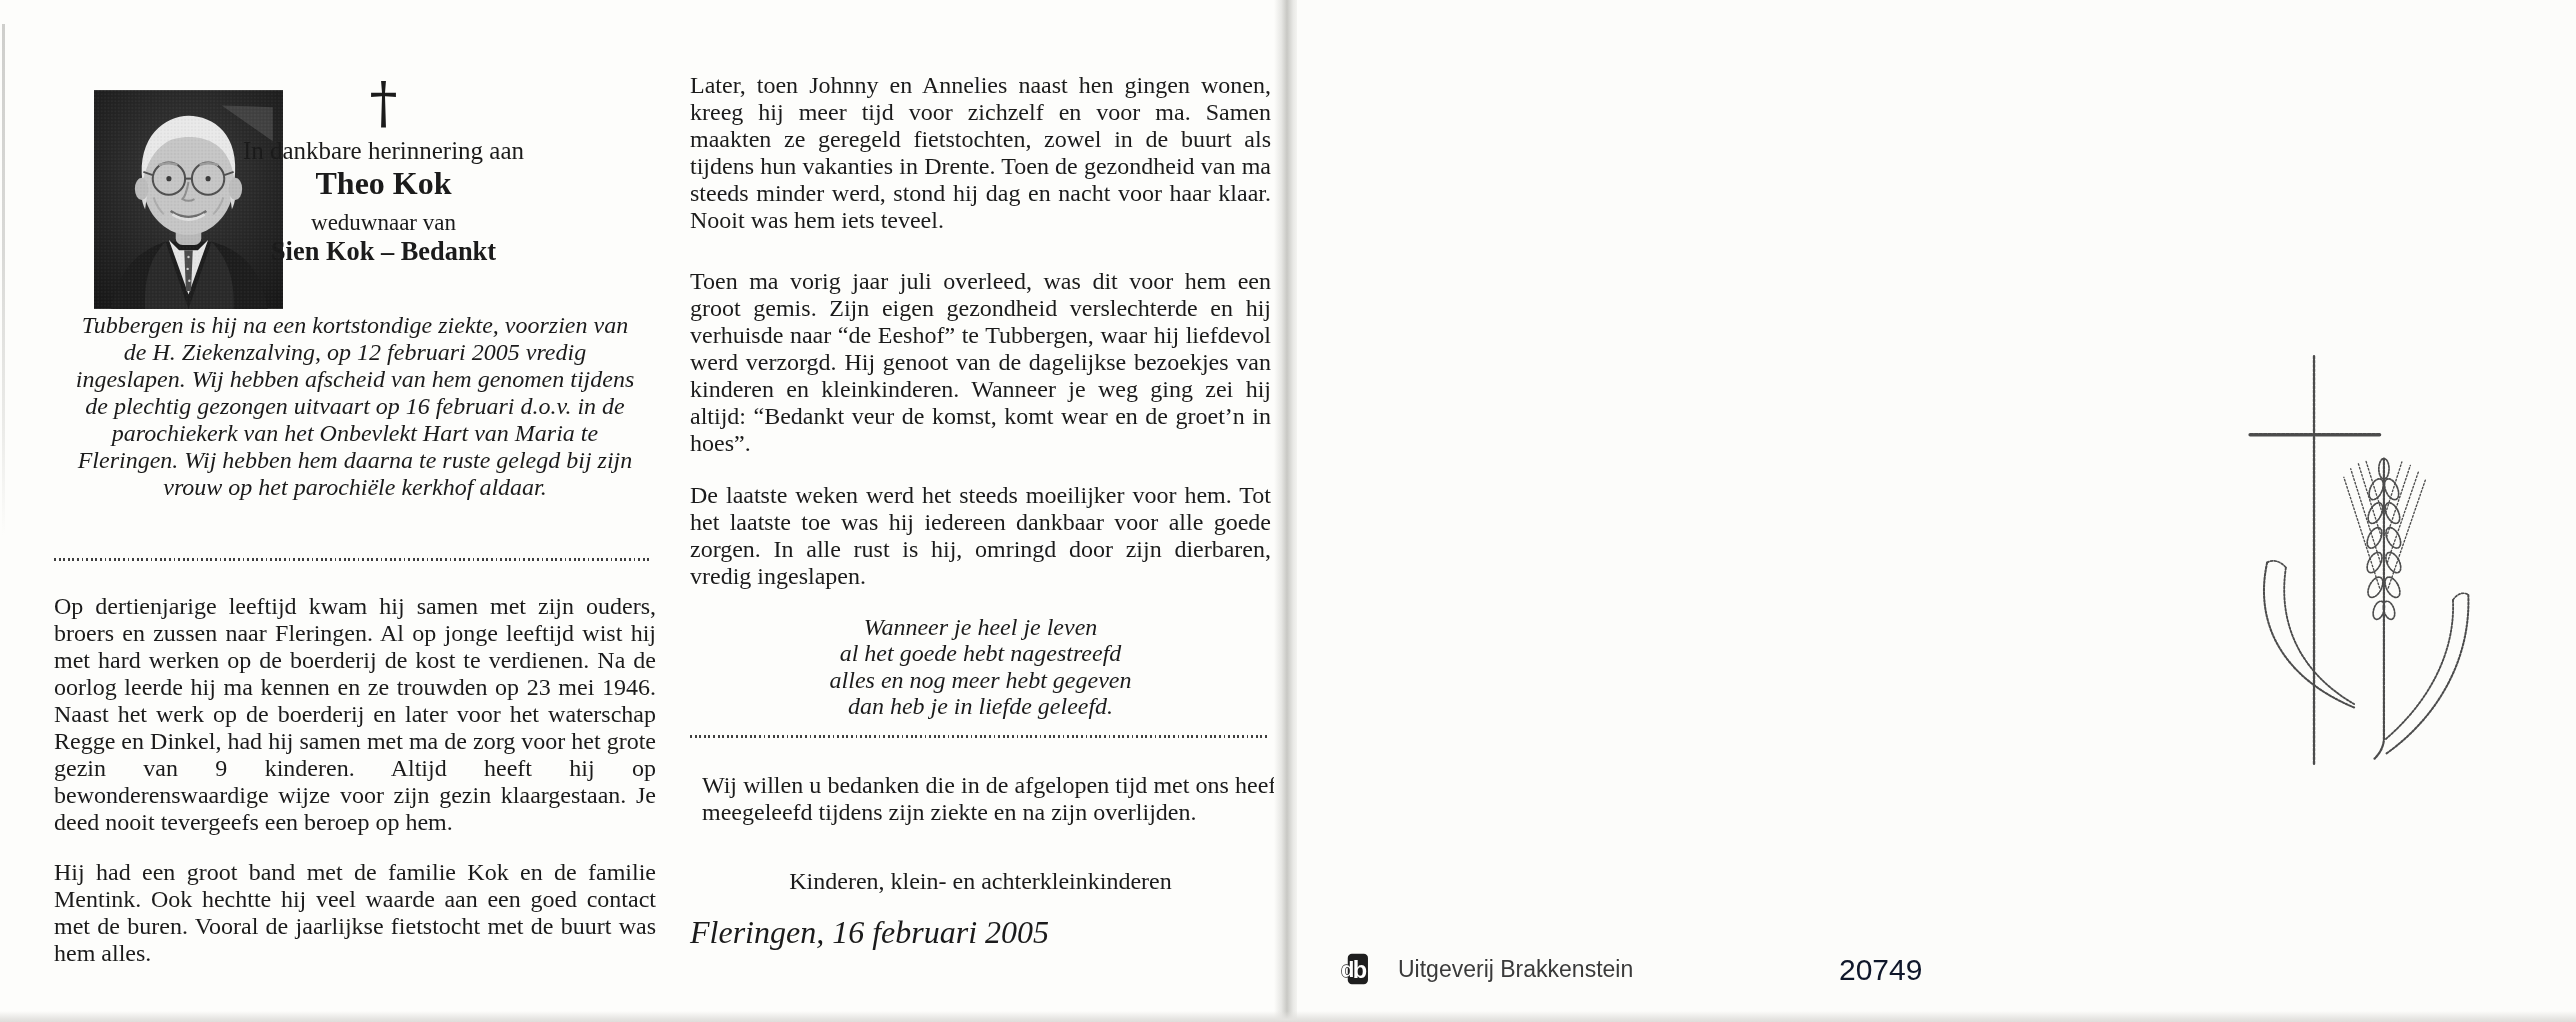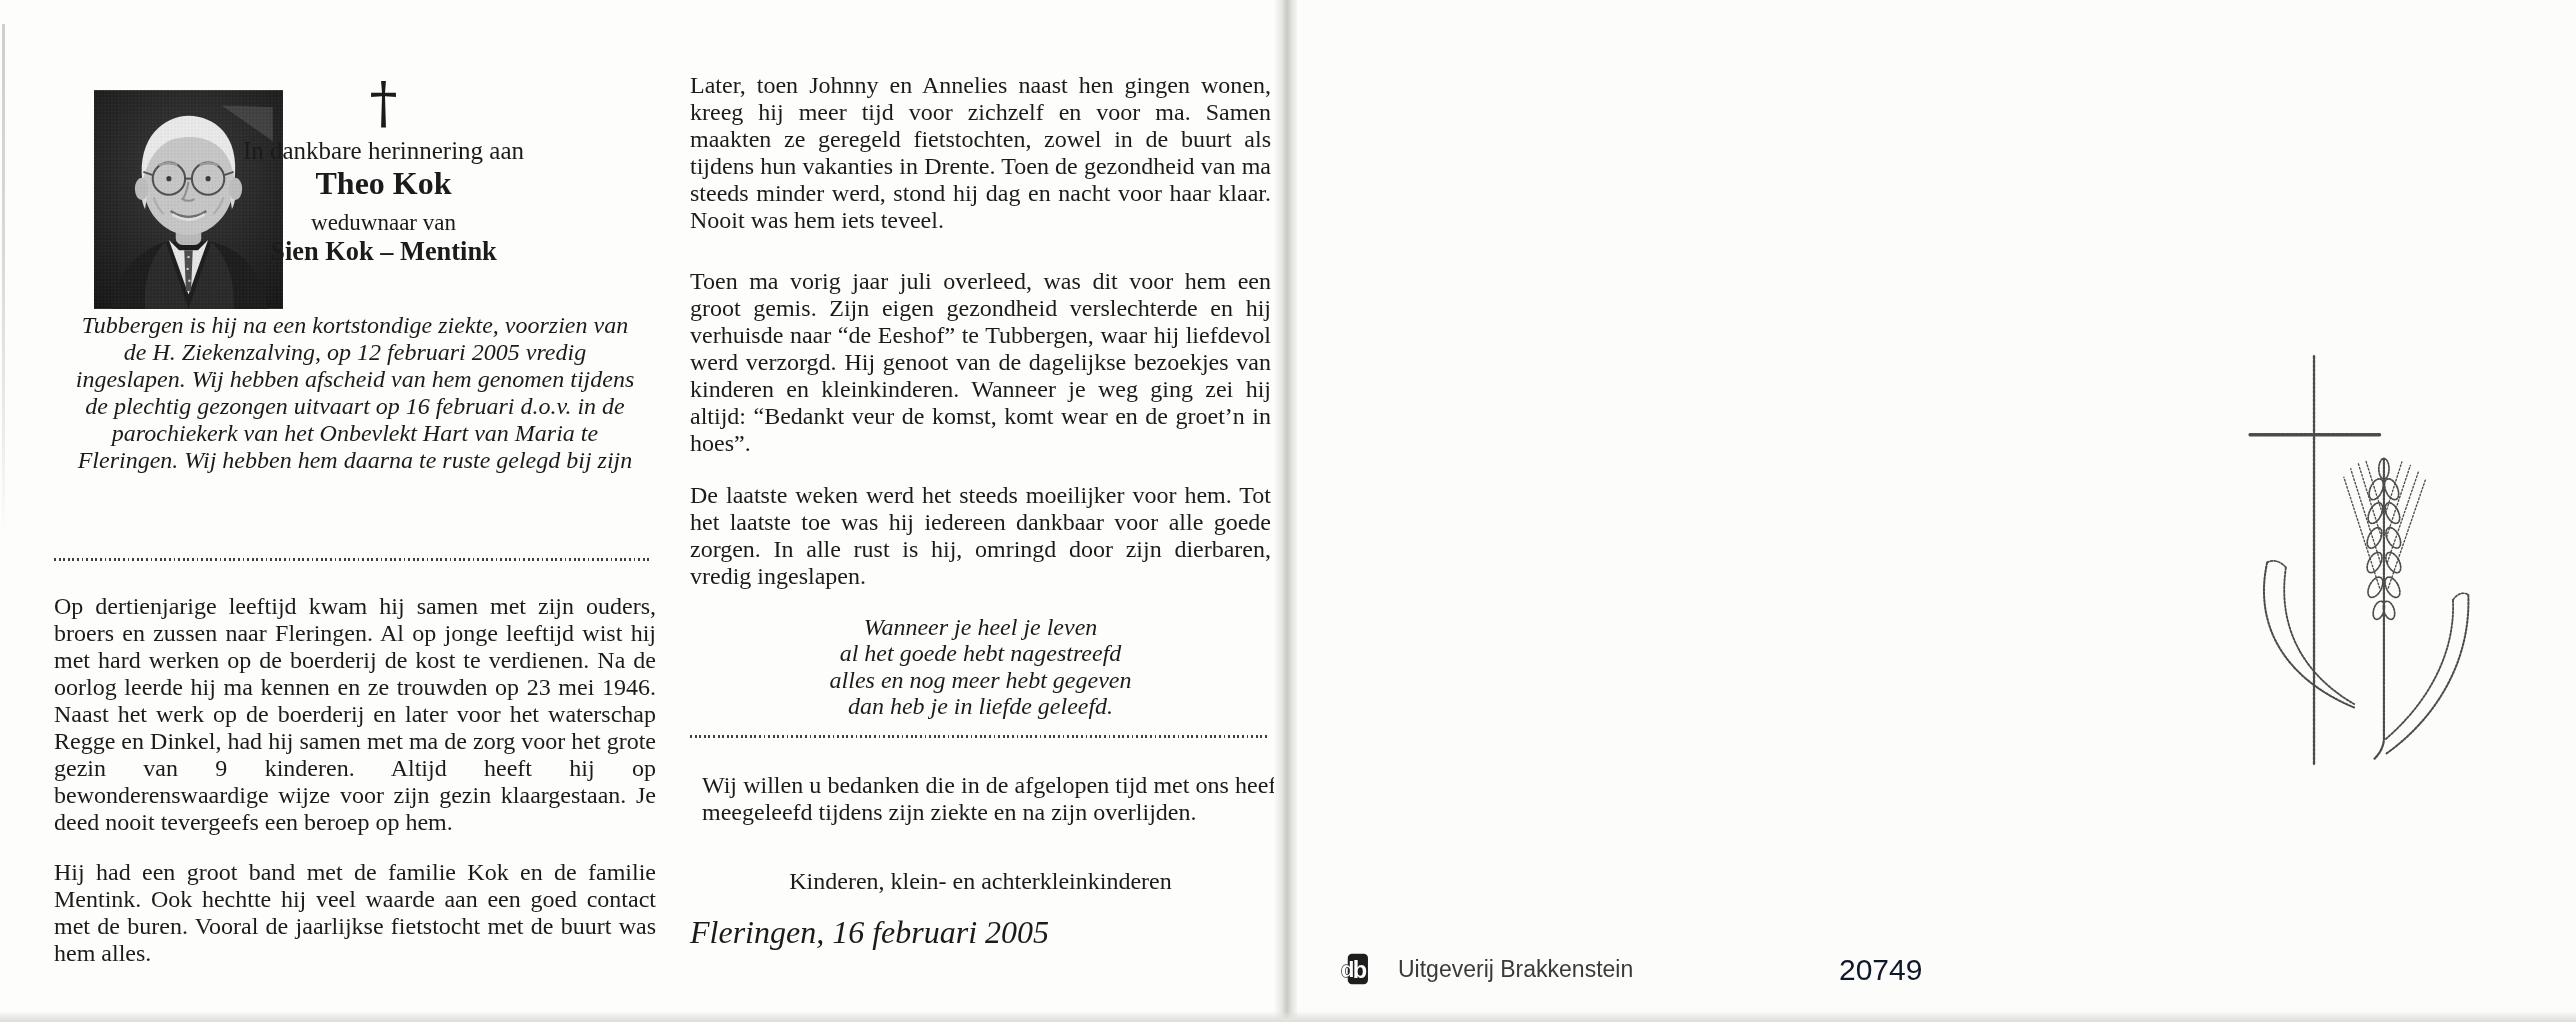--- a/index.html
+++ b/index.html
@@ -126,30 +126,31 @@
         <path d="M70,126 Q74,138 82,146 M152,126 Q148,138 140,146" stroke="#adadad" stroke-width="2.4" fill="none"></path>
         <rect x="0" y="0" width="222" height="257" fill="url(#halftone)"></rect>
       </svg>
     </div>
 
     <div id="header-block" class="abs">
       <div id="header-cross">†</div>
       <div id="dedication">In dankbare herinnering aan</div>
       <div id="deceased-name">Theo Kok</div>
       <div id="relation">weduwnaar van</div>
-      <div id="spouse-name">Sien Kok – Mentink</div>
+      <div id="spouse-name">Sien Kok – Bedankt</div>
     </div>
 
     <div id="intro" class="abs">
       <div>Tubbergen is hij na een kortstondige ziekte, voorzien van</div>
       <div>de H. Ziekenzalving, op 12 februari 2005 vredig</div>
       <div>ingeslapen. Wij hebben afscheid van hem genomen tijdens</div>
       <div>de plechtig gezongen uitvaart op 16 februari d.o.v. in de</div>
       <div>parochiekerk van het Onbevlekt Hart van Maria te</div>
       <div>Fleringen. Wij hebben hem daarna te ruste gelegd bij zijn</div>
+      <div>vrouw op het parochiële kerkhof aldaar.</div>
     </div>
 
     <div id="dotted-1" class="abs dotted"></div>
 
     <div id="col1-para-1" class="abs para">Op dertienjarige leeftijd kwam hij samen met zijn ouders, broers en zussen naar Fleringen. Al op jonge leeftijd wist hij met hard werken op de boerderij de kost te verdienen. Na de oorlog leerde hij ma kennen en ze trouwden op 23 mei 1946. Naast het werk op de boerderij en later voor het waterschap Regge en Dinkel, had hij samen met ma de zorg voor het grote gezin van 9 kinderen. Altijd heeft hij op bewonderenswaardige wijze voor zijn gezin klaargestaan. Je deed nooit tevergeefs een beroep op hem.</div>
     <div id="col1-para-2" class="abs para">Hij had een groot band met de familie Kok en de familie Mentink. Ook hechtte hij veel waarde aan een goed contact met de buren. Vooral de jaarlijkse fietstocht met de buurt was hem alles.</div>
 
     <div id="col2-para-1" class="abs para">Later, toen Johnny en Annelies naast hen gingen wonen, kreeg hij meer tijd voor zichzelf en voor ma. Samen maakten ze geregeld fietstochten, zowel in de buurt als tijdens hun vakanties in Drente. Toen de gezondheid van ma steeds minder werd, stond hij dag en nacht voor haar klaar. Nooit was hem iets teveel.</div>
     <div id="col2-para-2" class="abs para">Toen ma vorig jaar juli overleed, was dit voor hem een groot gemis. Zijn eigen gezondheid verslechterde en hij verhuisde naar “de Eeshof” te Tubbergen, waar hij liefdevol werd verzorgd. Hij genoot van de dagelijkse bezoekjes van kinderen en kleinkinderen. Wanneer je weg ging zei hij altijd: “Bedankt veur de komst, komt wear en de groet’n in hoes”.</div>
     <div id="col2-para-3" class="abs para">De laatste weken werd het steeds moeilijker voor hem. Tot het laatste toe was hij iedereen dankbaar voor alle goede zorgen. In alle rust is hij, omringd door zijn dierbaren, vredig ingeslapen.</div>

